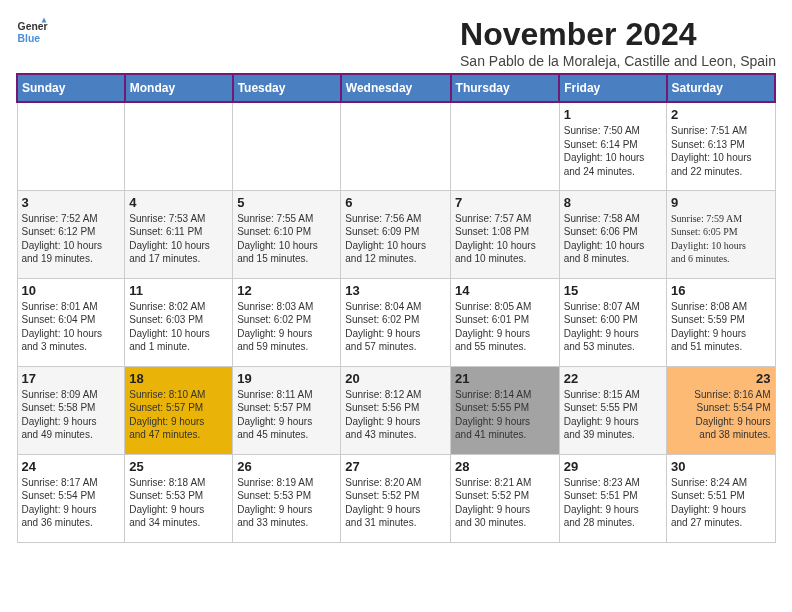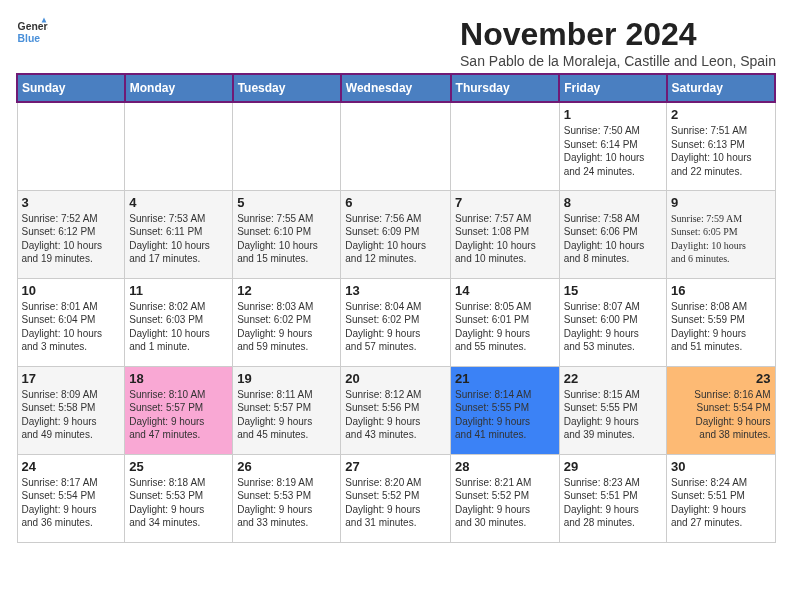--- a/index.html
+++ b/index.html
@@ -232,42 +232,42 @@
         </td>
       </tr>
       <tr>
         <td style="background: rgb(245, 245, 245);">
           <span class="day-num">17</span>
           <div class="day-info" style="white-space: pre-line;">Sunrise: 8:09 AM
 Sunset: 5:58 PM
 Daylight: 9 hours
 and 49 minutes.</div>
         </td>
-        <td style="background: #f9a8d4;">
+        <td style="background: #eab308;">
           <span class="day-num">18</span>
           <div class="day-info" style="white-space: pre-line;">Sunrise: 8:10 AM
 Sunset: 5:57 PM
 Daylight: 9 hours
 and 47 minutes.</div>
         </td>
         <td style="background: rgb(245, 245, 245);">
           <span class="day-num">19</span>
           <div class="day-info" style="white-space: pre-line;">Sunrise: 8:11 AM
 Sunset: 5:57 PM
 Daylight: 9 hours
 and 45 minutes.</div>
         </td>
         <td style="background: rgb(245, 245, 245);">
           <span class="day-num">20</span>
           <div class="day-info" style="white-space: pre-line;">Sunrise: 8:12 AM
 Sunset: 5:56 PM
 Daylight: 9 hours
 and 43 minutes.</div>
         </td>
-        <td style="background: #3b82f6;">
+        <td style="background: #a3a3a3;">
           <span class="day-num">21</span>
           <div class="day-info" style="white-space: pre-line;">Sunrise: 8:14 AM
 Sunset: 5:55 PM
 Daylight: 9 hours
 and 41 minutes.</div>
         </td>
         <td style="background: rgb(245, 245, 245);">
           <span class="day-num">22</span>
           <div class="day-info" style="white-space: pre-line;">Sunrise: 8:15 AM
 Sunset: 5:55 PM

